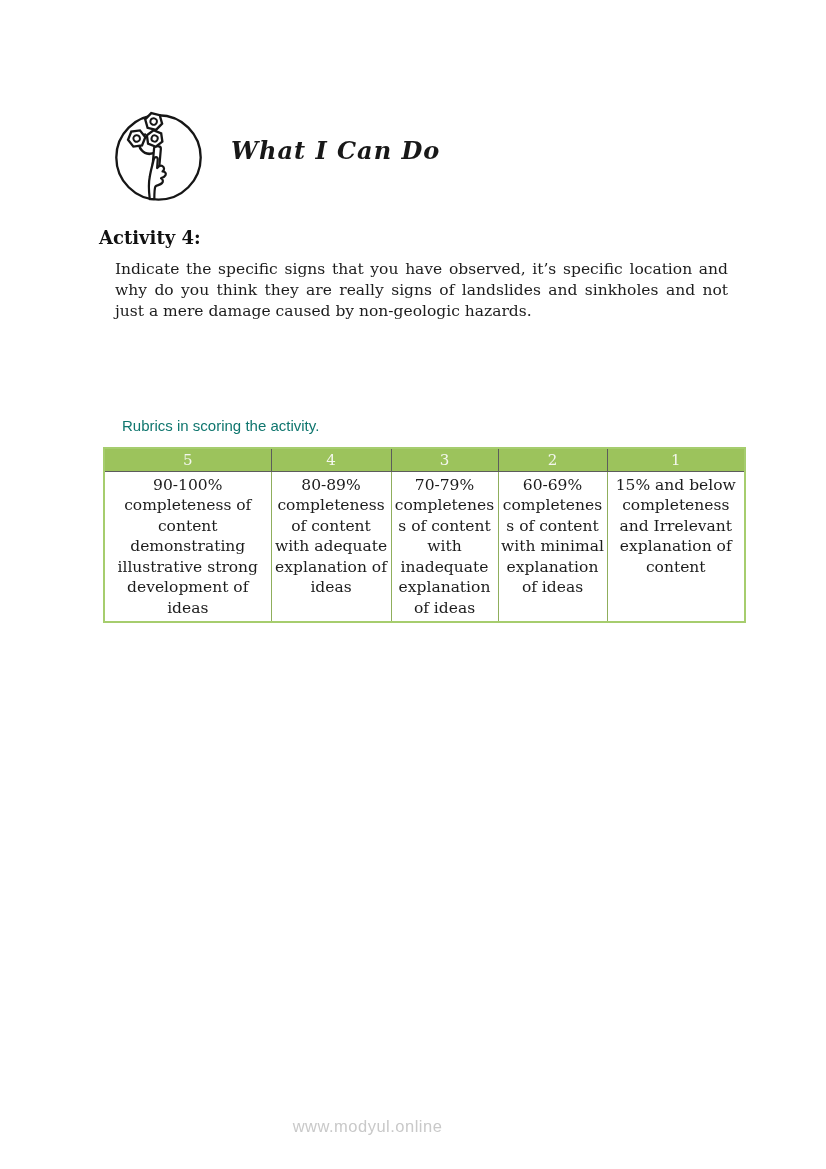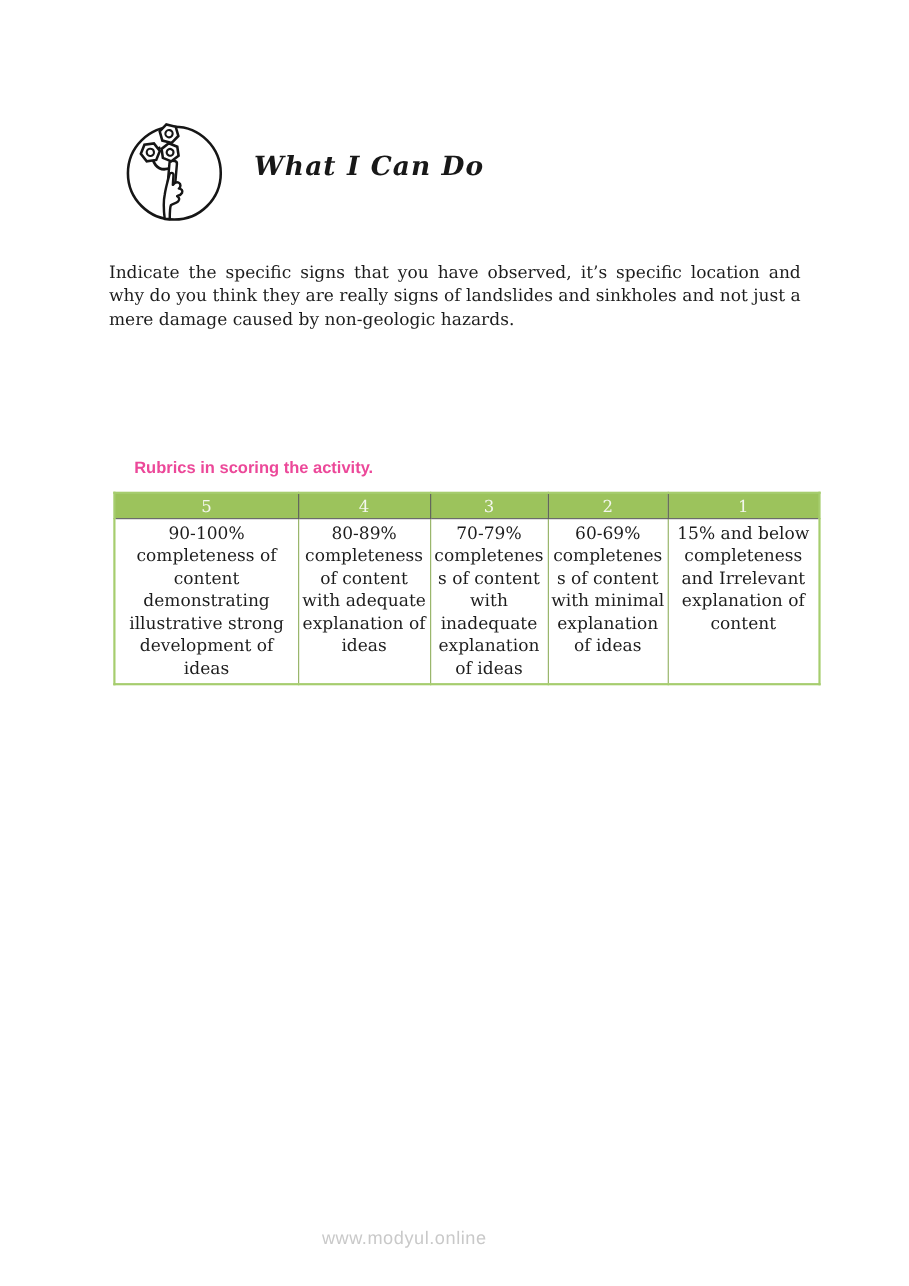--- a/index.html
+++ b/index.html
@@ -19,26 +19,26 @@
     font-weight: bold; font-style: italic;
     font-size: 24px; letter-spacing: 1px; color: #181818;
     white-space: nowrap;
   }
   .activity-block { position: absolute; left: 99px; top: 227px; width: 629px; }
   .activity-heading { font-size: 18px; font-weight: bold; color: #111; margin-bottom: 4px; }
   .body-par {
     font-size: 15.5px; line-height: 21.2px;
     text-align: justify; color: #1c1c1c;
   }
-  .par2 { margin-top: 11px; }
+  .par2 { margin-top: 11px; margin-left: 16px; }
   .bold-label { font-weight: bold; }
   .rubric-caption {
     position: absolute; left: 122px; top: 417px;
     font-family: "Liberation Sans", sans-serif;
-    font-size: 15px; color: #ec4899; font-weight: bold;
+    font-size: 15px; color: #0f766e;
   }
   .rubric-table-wrap { position: absolute; left: 103px; top: 447px; }
   table.rubric-table {
     border-collapse: collapse; table-layout: fixed;
     width: 641px;
     border: 2px solid #a6cd6e;
   }
   table.rubric-table th {
     background: #9cc35c;
     border: 1px solid #5c5c5c;
@@ -98,20 +98,21 @@
     </g>
     <g transform="translate(46,33.5) rotate(22)">
       <polygon points="8.6,0 4.3,7.4 -4.3,7.4 -8.6,0 -4.3,-7.4 4.3,-7.4" fill="#ffffff" stroke="#161616" stroke-width="2.4"></polygon>
       <circle cx="0" cy="0" r="3.2" fill="none" stroke="#161616" stroke-width="2"></circle>
     </g>
   </svg>
   <div class="module-title">What I Can Do</div>
 </div>
 
 <div class="activity-block">
+  <div class="activity-heading">Activity 4:</div>
   <div class="body-par par2">Indicate the specific signs that you have observed, it’s specific location and why do you think they are really signs of landslides and sinkholes and not just a mere damage caused by non-geologic hazards.</div>
 </div>
 
 <div class="rubric-caption">Rubrics in scoring the activity.</div>
 
 <div class="rubric-table-wrap">
   <table class="rubric-table">
     <colgroup>
       <col style="width:167px">
         <col style="width:120px">

